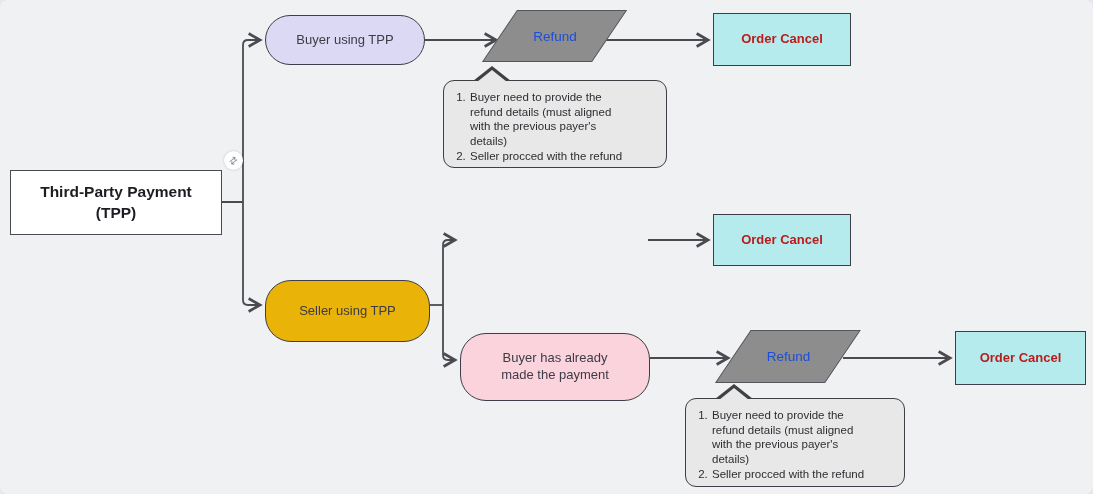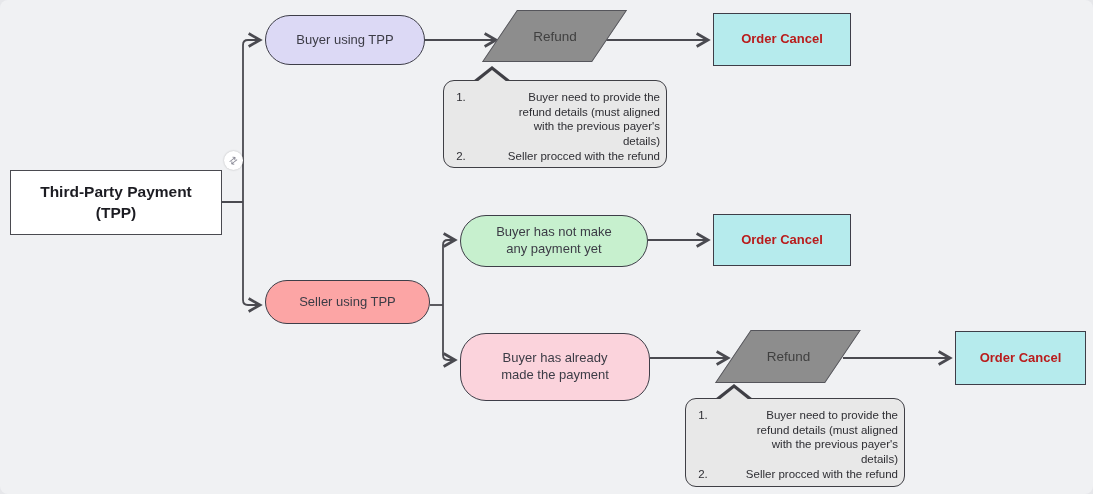--- a/index.html
+++ b/index.html
@@ -7,47 +7,47 @@
   .connectors{position:absolute;left:0;top:0;width:1093px;height:494px;pointer-events:none;}
 
   .node{position:absolute;box-sizing:border-box;display:flex;align-items:center;justify-content:center;
         text-align:center;color:#3c3c46;font-size:13px;line-height:1.3;}
   .multiline{white-space:pre-line;}
 
   .root-box{left:10px;top:170px;width:212px;height:65px;background:#ffffff;border:1.6px solid #4a4a50;
             font-size:15.5px;font-weight:700;color:#1c1c22;}
   .pill{border:1.6px solid #3e3e48;border-radius:26px;}
   .pill-buyer{left:265px;top:15px;width:160px;height:50px;background:#dcd9f5;}
-  .pill-seller{left:265px;top:280px;width:165px;height:44px;background:#fca5a5;}
+  .pill-seller{left:265px;top:280px;width:165px;height:62px;background:#eab308;}
   .pill-nopay{left:460px;top:215px;width:188px;height:52px;background:#c7f0ce;}
   .pill-paid{left:460px;top:333px;width:190px;height:68px;background:#fbd3dc;}
 
   .rect-cancel{background:#b6ebed;border:1.6px solid #3e3e48;font-weight:600;color:#b91c1c;}
   .oc-top{left:713px;top:13px;width:138px;height:53px;}
   .oc-mid{left:713px;top:214px;width:138px;height:52px;}
   .oc-bottom{left:955px;top:331px;width:131px;height:54px;}
 
   .para{position:absolute;}
   .para-top{left:482px;top:10px;width:146px;height:52px;}
   .para-bottom{left:715px;top:330px;width:147px;height:53px;}
   .para-bg{position:absolute;left:0;top:0;width:110px;height:100%;background:#8d8d8d;border:1.6px solid #55555b;
            box-sizing:border-box;transform:skewX(-34deg);transform-origin:0 100%;}
   .para-label{position:absolute;left:0;top:0;width:100%;height:100%;display:flex;align-items:center;
-              justify-content:center;color:#404040;font-size:13.5px;}
+              justify-content:center;color:#1d4ed8;font-size:13.5px;}
 
   .note{position:absolute;box-sizing:border-box;background:#e8e8e8;border:1.6px solid #3f3f45;border-radius:11px;
         color:#2e2e33;}
   .note-top{left:443px;top:80px;width:224px;height:88px;}
   .note-bottom{left:685px;top:398px;width:220px;height:89px;}
   .tail-outer{position:absolute;top:-15px;left:29px;width:0;height:0;
               border-left:19px solid transparent;border-right:19px solid transparent;border-bottom:15px solid #3f3f45;}
   .tail-inner{position:absolute;top:-11px;left:33px;width:0;height:0;
               border-left:15px solid transparent;border-right:15px solid transparent;border-bottom:12px solid #e8e8e8;}
   .note ol{margin:0;padding:9px 6px 6px 25px;font-size:11.5px;line-height:1.28;}
-  .note li{padding-left:1px;white-space:pre-line;text-align:right;}
+  .note li{padding-left:1px;white-space:pre-line;}
 
   .badge{position:absolute;left:224px;top:151px;width:19px;height:19px;border-radius:50%;background:#ffffff;
          box-shadow:0 0 2px rgba(0,0,0,.25);display:flex;align-items:center;justify-content:center;
          color:#8a8a96;font-size:10px;}
   .badge span{transform:rotate(-38deg);}
 </style>
 </head>
 <body>
 
 <div class="canvas">
@@ -77,22 +77,20 @@
 (TPP)</div>
 
   <div class="badge">
     <span>⇄</span>
   </div>
 
   <div class="node pill pill-buyer">Buyer using TPP</div>
 
   <div class="node pill pill-seller">Seller using TPP</div>
 
-  <div class="node pill pill-nopay multiline">Buyer has not make
-any payment yet</div>
 
   <div class="node pill pill-paid multiline">Buyer has already
 made the payment</div>
 
   <div class="para para-top">
     <div class="para-bg"></div>
     <div class="para-label">Refund</div>
   </div>
 
   <div class="para para-bottom">

